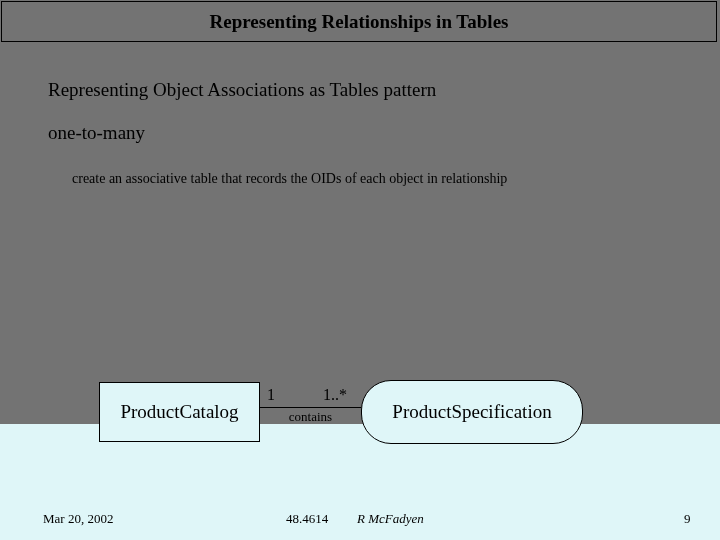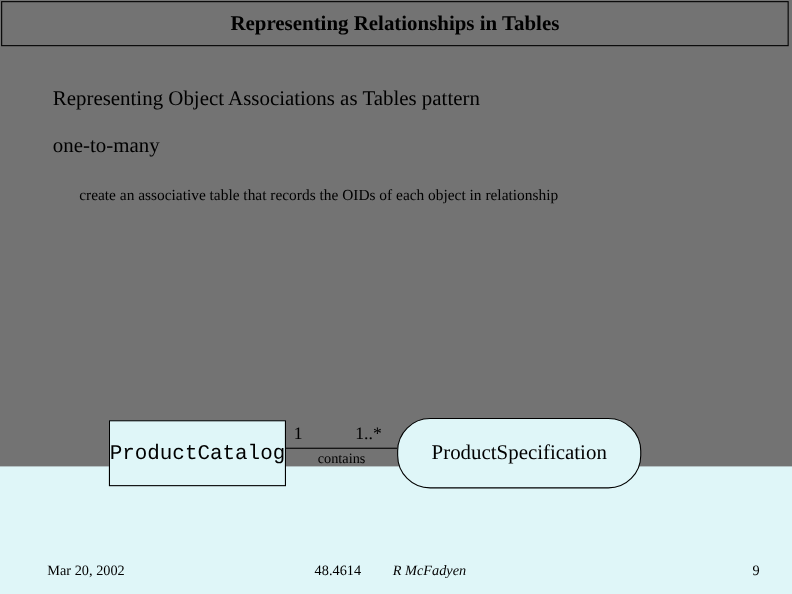--- a/index.html
+++ b/index.html
@@ -76,21 +76,20 @@
     align-items: center;
     justify-content: center;
     font-size: 19px;
     box-sizing: border-box;
   }
   .class-box.left-box {
     left: 99px;
     top: 382px;
     width: 161px;
     height: 60px;
-    font-family: Liberation Mono, monospace;
   }
   .class-box.right-box {
     left: 361px;
     top: 380px;
     width: 222px;
     height: 64px;
     border-radius: 30px;
   }
   .assoc-line {
     position: absolute;

